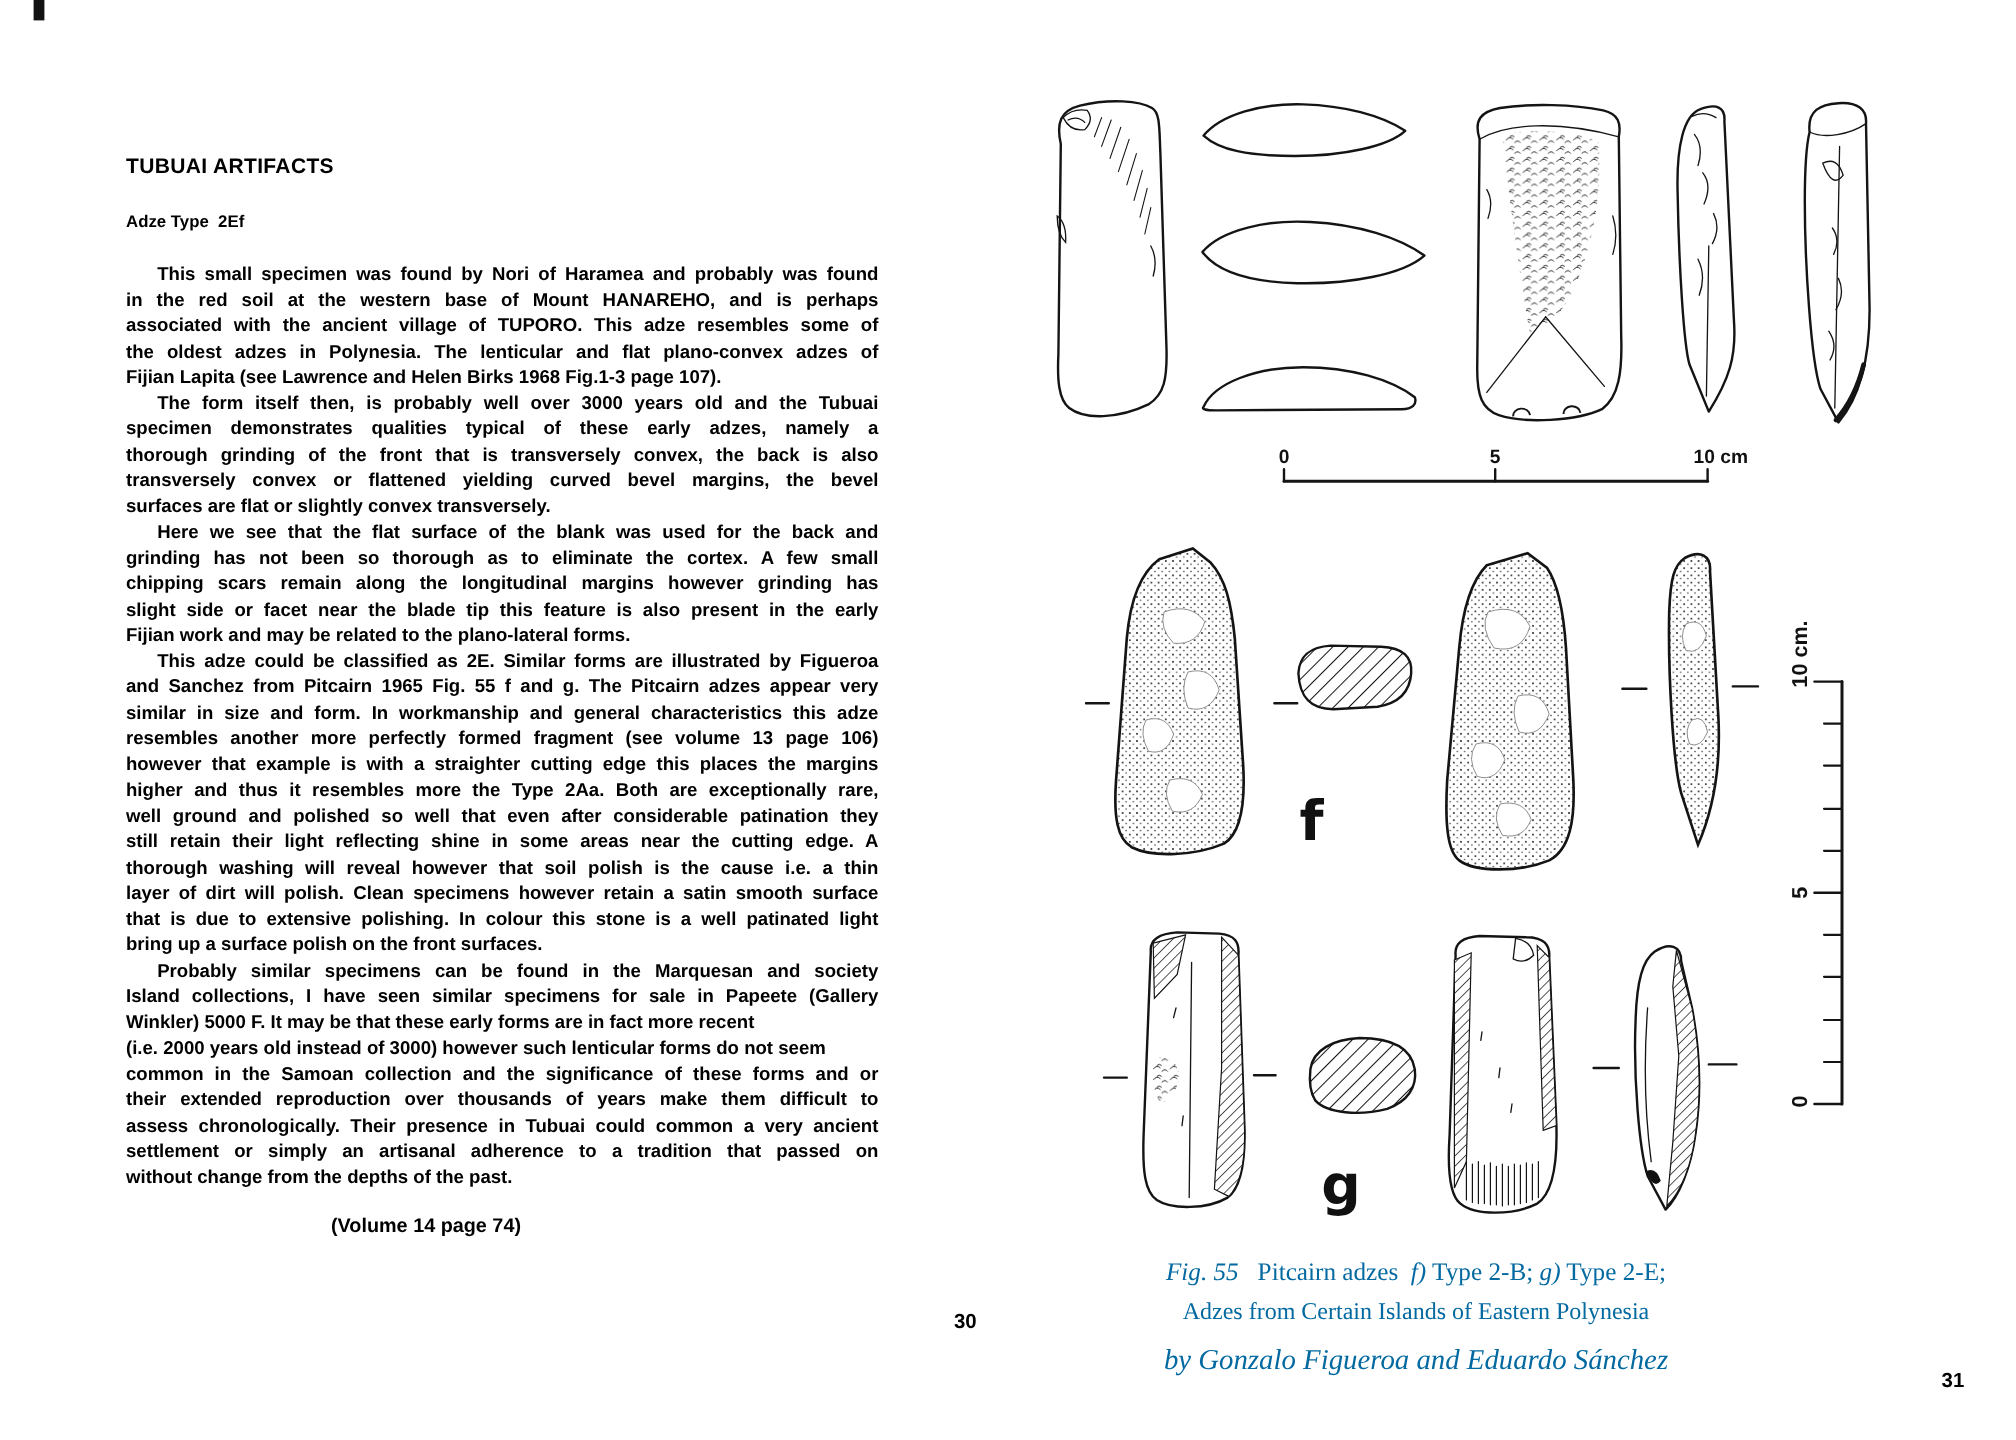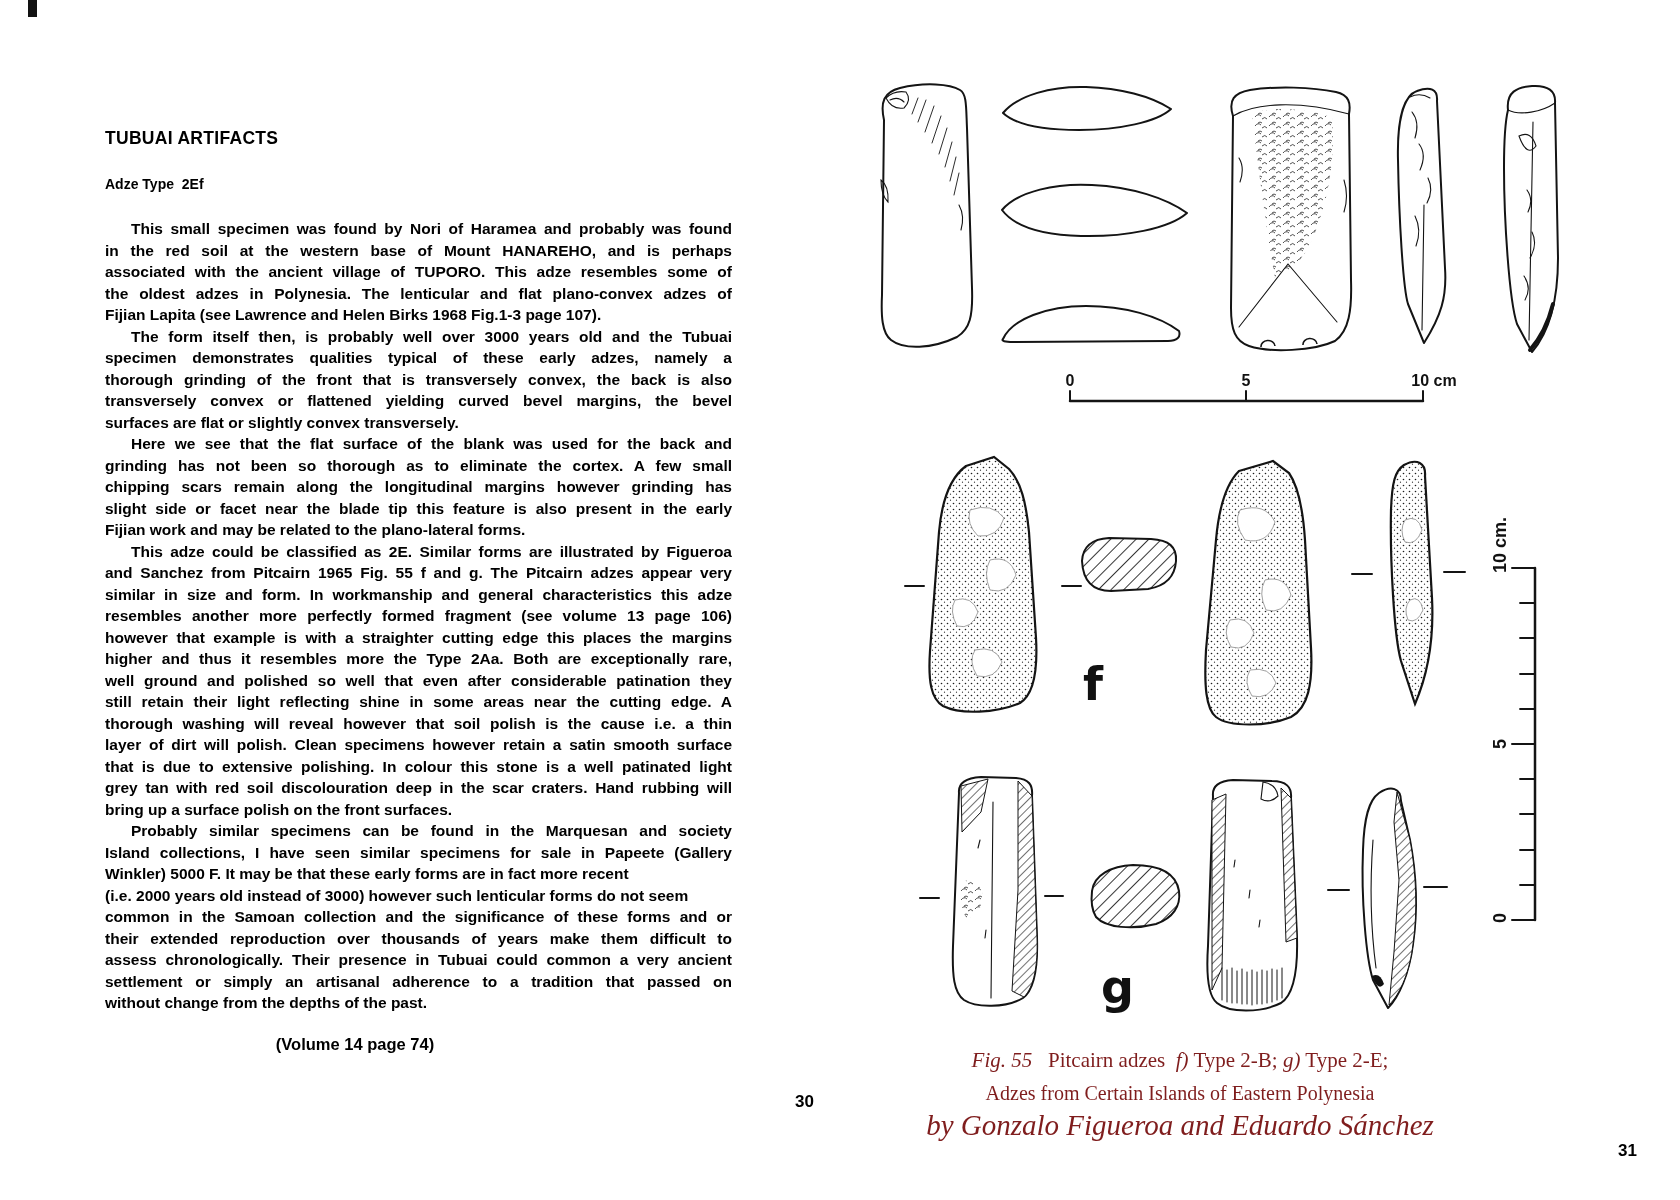--- a/index.html
+++ b/index.html
@@ -28,25 +28,25 @@
   #figure-svg{position:absolute;left:820px;top:40px;width:860px;height:1010px;}
   .ink{stroke:#141414;fill:none;stroke-width:2;stroke-linecap:round;stroke-linejoin:round;}
   .ink-thin{stroke:#141414;fill:none;stroke-width:1.1;stroke-linecap:round;}
   .ink-fill{stroke:#141414;fill:#ffffff;stroke-width:2;stroke-linejoin:round;}
   .scalelabel{font-family:"Liberation Sans",sans-serif;font-weight:bold;font-size:16px;fill:#111;}
   .vscalelabel{font-family:"Liberation Sans",sans-serif;font-weight:bold;font-size:18px;fill:#111;}
   .figletter{font-family:"DejaVu Sans",sans-serif;font-weight:bold;font-size:46px;fill:#111;}
 
   
   .caption{position:absolute;left:890px;top:1048px;width:580px;text-align:center;
-           font-family:"Liberation Serif",serif;color:#7f1d1d;}
+           font-family:"Liberation Serif",serif;color:#0369a1;}
   .cap1{font-size:21px;white-space:pre-wrap;}
   .cap1 .it{font-style:italic;}
   .cap2{font-size:20px;margin-top:9px;}
-  .cap3{font-size:29px;font-style:italic;margin-top:4px;}
+  .cap3{font-size:24px;font-style:italic;margin-top:16px;}
 </style>
 </head>
 <body>
 
 <div class="artifact"></div>
 
 <div class="text-col">
   <h1 class="doc-title">TUBUAI ARTIFACTS</h1>
   <h2 class="doc-heading">Adze Type  2Ef</h2>
   <div id="body-text">
@@ -76,21 +76,20 @@
         <div class="line">and Sanchez from Pitcairn 1965 Fig. 55 f and g. The Pitcairn adzes appear very</div>
         <div class="line">similar in size and form. In workmanship and general characteristics this adze</div>
         <div class="line">resembles another more perfectly formed fragment (see volume 13 page 106)</div>
         <div class="line">however that example is with a straighter cutting edge this places the margins</div>
         <div class="line">higher and thus it resembles more the Type 2Aa. Both are exceptionally rare,</div>
         <div class="line">well ground and polished so well that even after considerable patination they</div>
         <div class="line">still retain their light reflecting shine in some areas near the cutting edge. A</div>
         <div class="line">thorough washing will reveal however that soil polish is the cause i.e. a thin</div>
         <div class="line">layer of dirt will polish. Clean specimens however retain a satin smooth surface</div>
         <div class="line">that is due to extensive polishing. In colour this stone is a well patinated light</div>
-        <div class="line">grey tan with red soil discolouration deep in the scar craters. Hand rubbing will</div>
         <div class="line nj">bring up a surface polish on the front surfaces.</div>
       </div>
       <div class="para">
         <div class="line ind">Probably similar specimens can be found in the Marquesan and society</div>
         <div class="line">Island collections, I have seen similar specimens for sale in Papeete (Gallery</div>
         <div class="line nj">Winkler) 5000 F. It may be that these early forms are in fact more recent</div>
         <div class="line nj">(i.e. 2000 years old instead of 3000) however such lenticular forms do not seem</div>
         <div class="line">common in the Samoan collection and the significance of these forms and or</div>
         <div class="line">their extended reproduction over thousands of years make them difficult to</div>
         <div class="line">assess chronologically. Their presence in Tubuai could common a very ancient</div>

